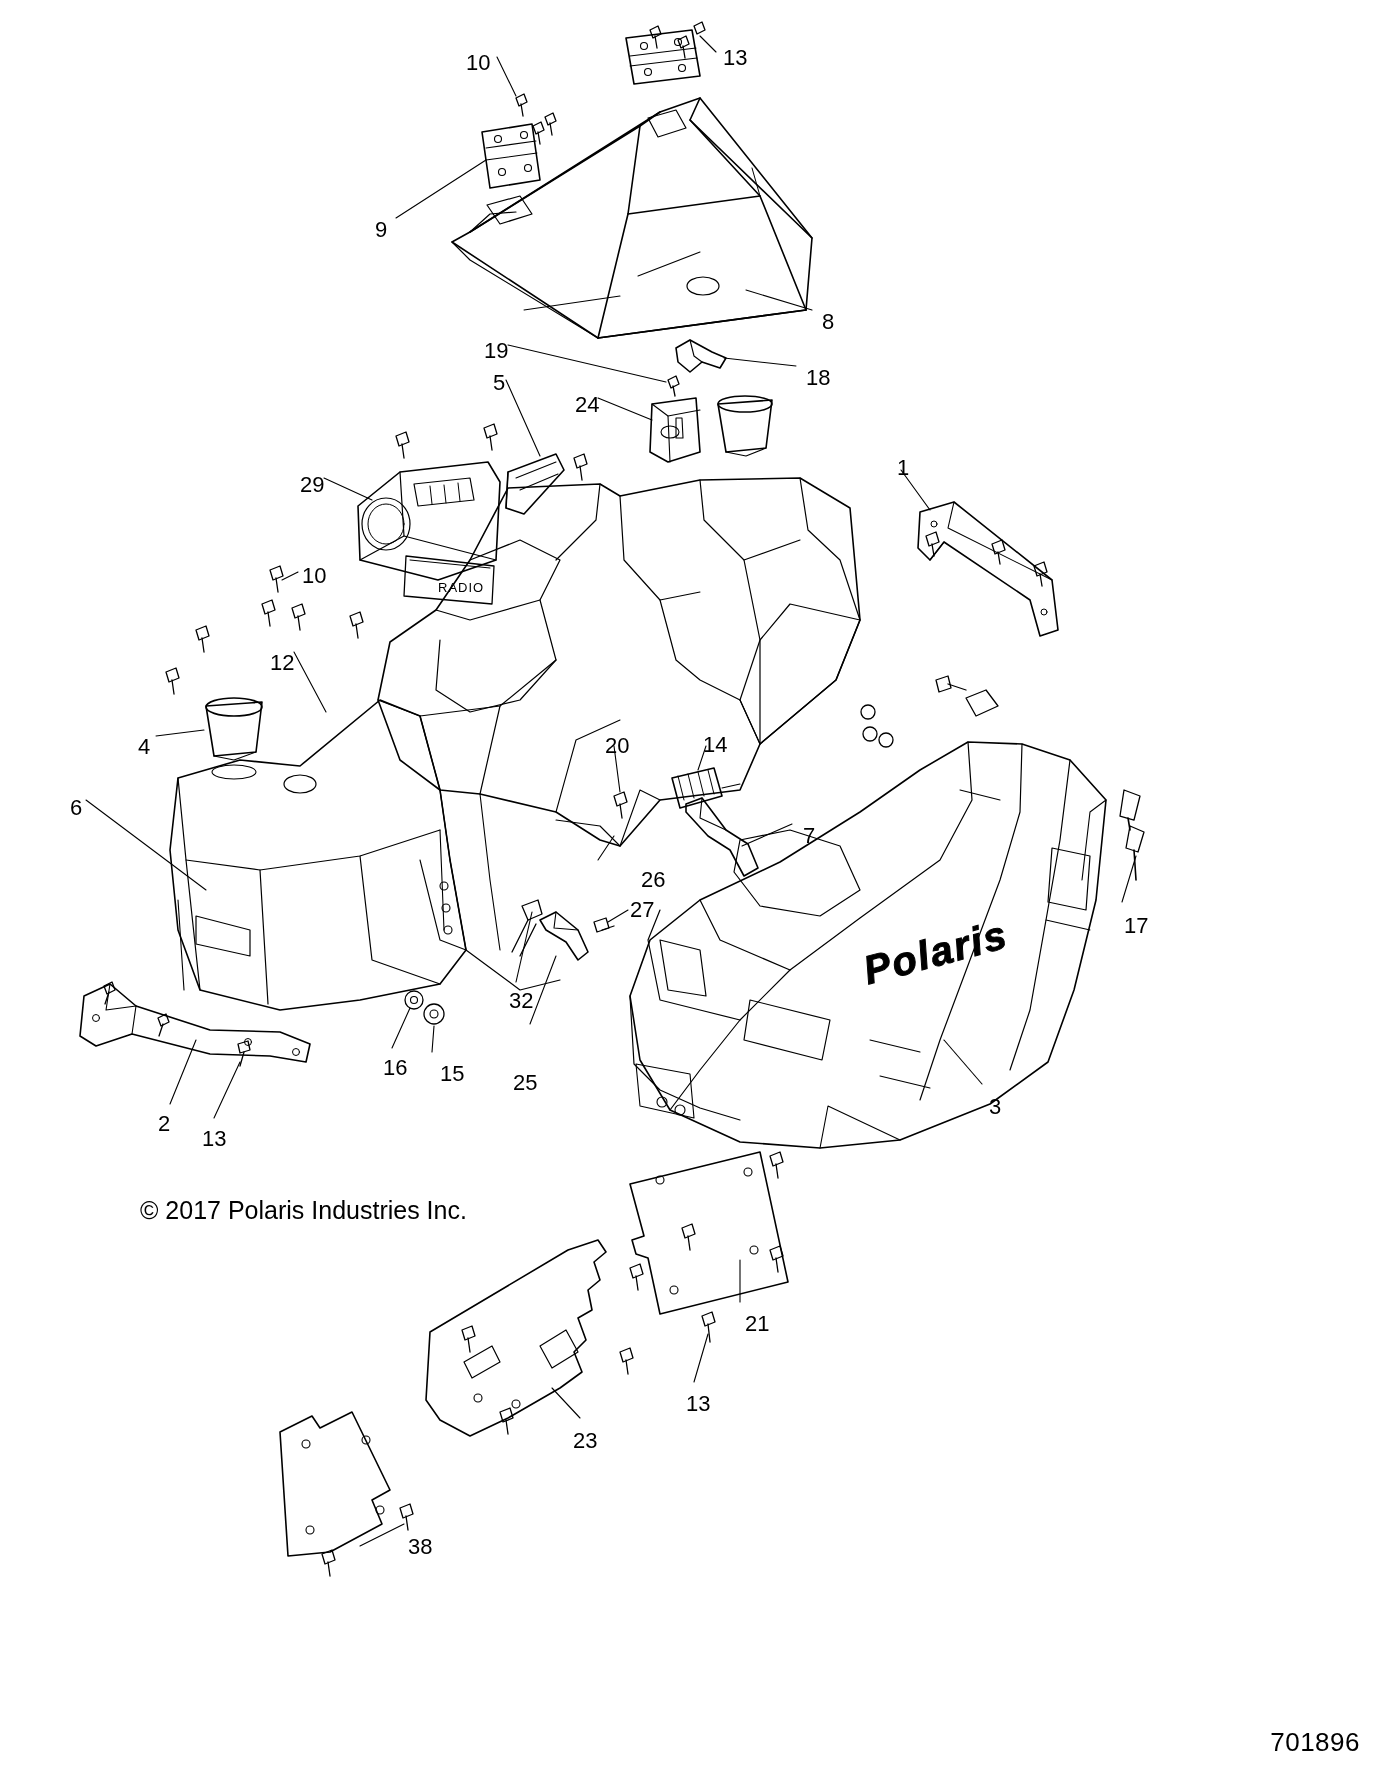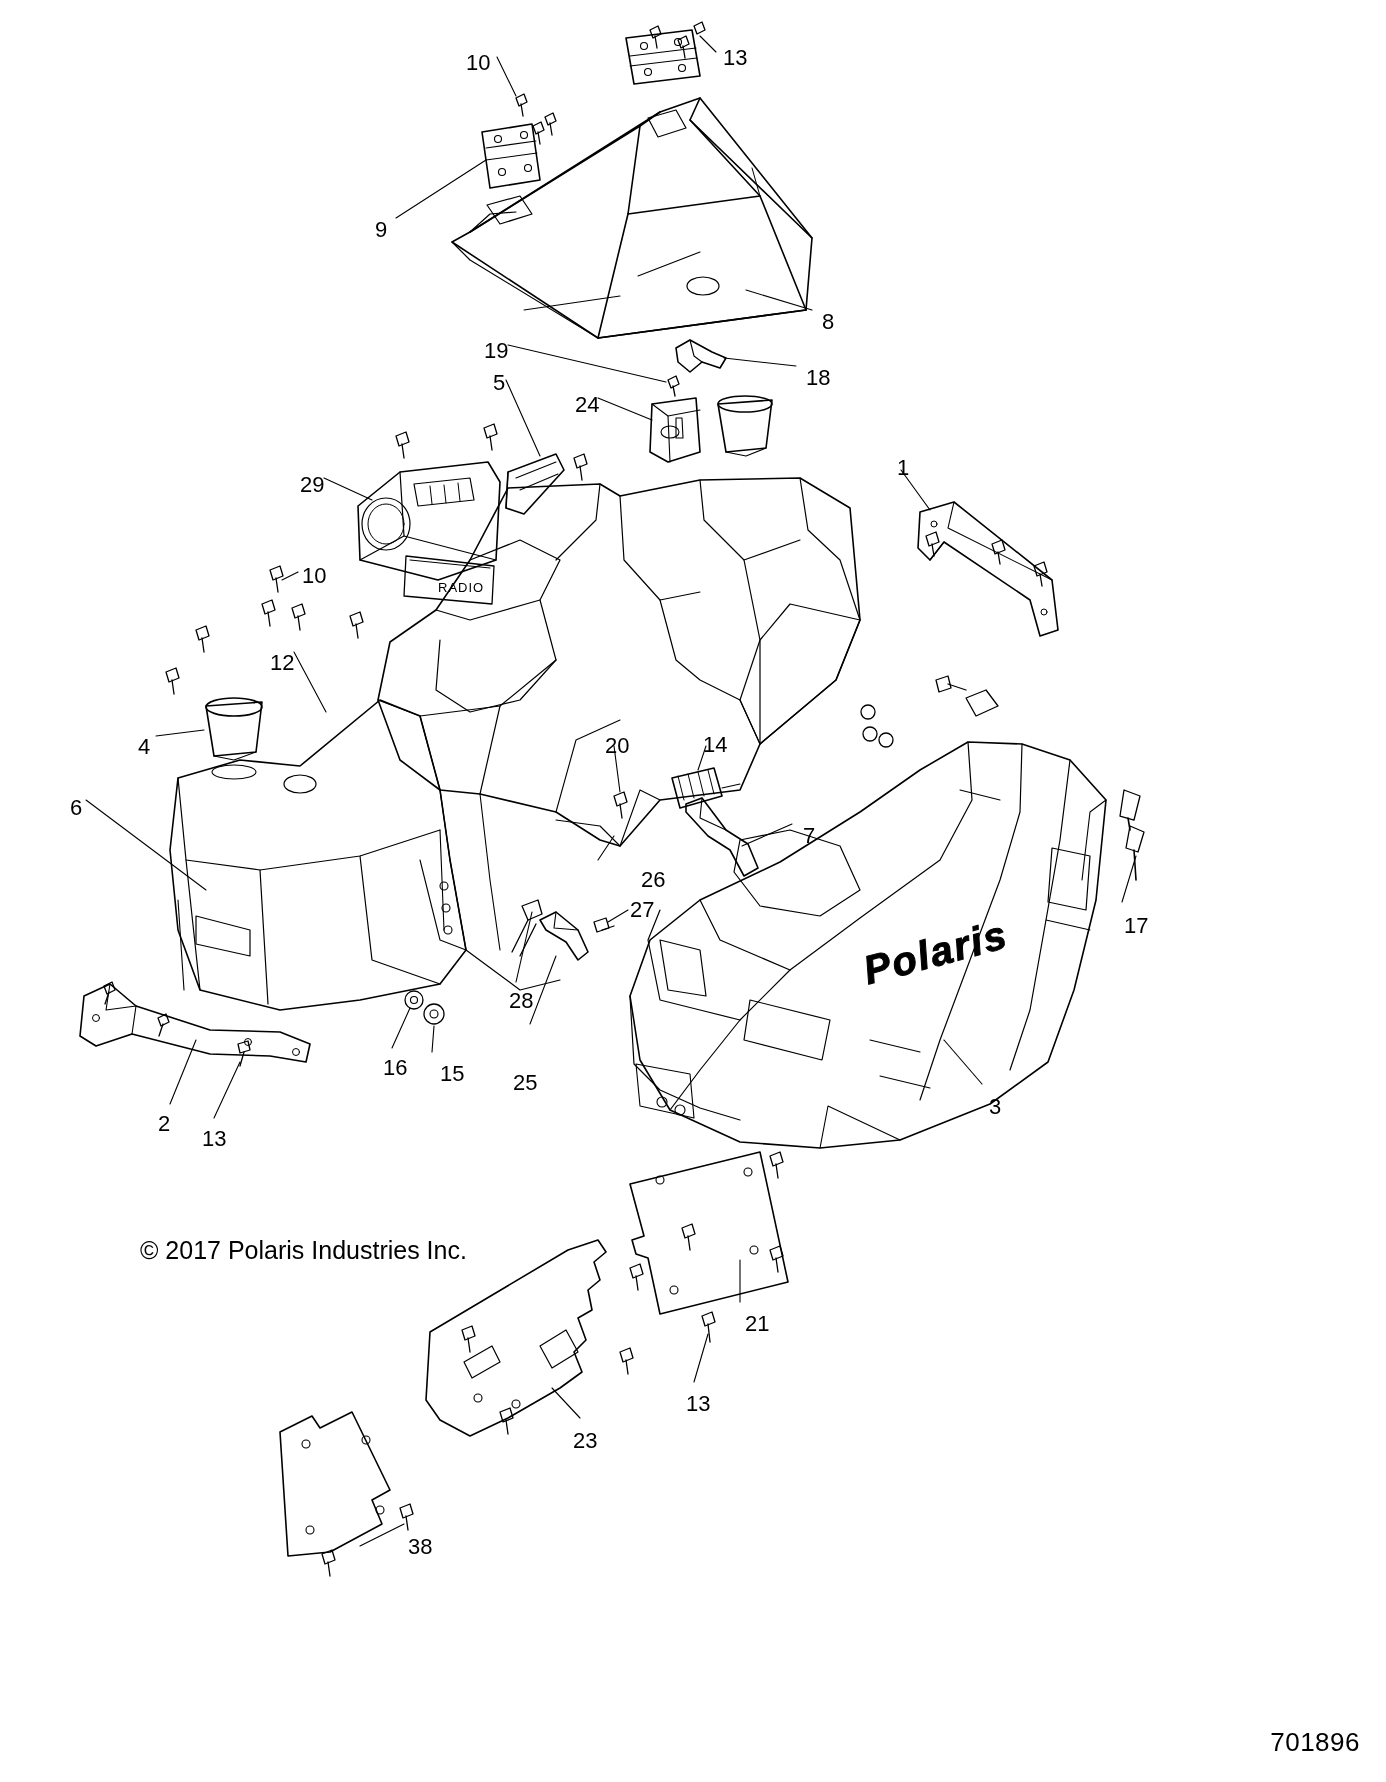--- a/index.html
+++ b/index.html
@@ -36,21 +36,20 @@
     line-height: 1;
   }
   .copyright {
     position: absolute;
     left: 140px;
     top: 1196px;
     font-size: 25px;
     font-family: "Liberation Sans", sans-serif;
     color: #000;
     white-space: nowrap;
-    margin-top: 40px;
   }
   .part-number {
     position: absolute;
     right: 26px;
     bottom: 24px;
     font-size: 26px;
     font-family: "Liberation Sans", sans-serif;
     color: #000;
     letter-spacing: 0.5px;
   }
@@ -458,21 +457,21 @@
 <div class="callout" style="left:302px; top:565px;">10</div>
 <div class="callout" style="left:270px; top:652px;">12</div>
 <div class="callout" style="left:138px; top:736px;">4</div>
 <div class="callout" style="left:605px; top:735px;">20</div>
 <div class="callout" style="left:703px; top:734px;">14</div>
 <div class="callout" style="left:70px; top:797px;">6</div>
 <div class="callout" style="left:803px; top:825px;">7</div>
 <div class="callout" style="left:1124px; top:915px;">17</div>
 <div class="callout" style="left:593px; top:869px;margin-left:48px;">26</div>
 <div class="callout" style="left:630px; top:899px;">27</div>
-<div class="callout" style="left:509px; top:990px;">28</div>
+<div class="callout" style="left:509px; top:990px;">32</div>
 <div class="callout" style="left:513px; top:1033px;margin-top:39px;">25</div>
 <div class="callout" style="left:383px; top:1057px;">16</div>
 <div class="callout" style="left:440px; top:1063px;">15</div>
 <div class="callout" style="left:158px; top:1113px;">2</div>
 <div class="callout" style="left:202px; top:1128px;">13</div>
 <div class="callout" style="left:989px; top:1096px;">3</div>
 <div class="callout" style="left:745px; top:1313px;">21</div>
 <div class="callout" style="left:686px; top:1393px;">13</div>
 <div class="callout" style="left:573px; top:1430px;">23</div>
 <div class="callout" style="left:408px; top:1536px;">38</div>

